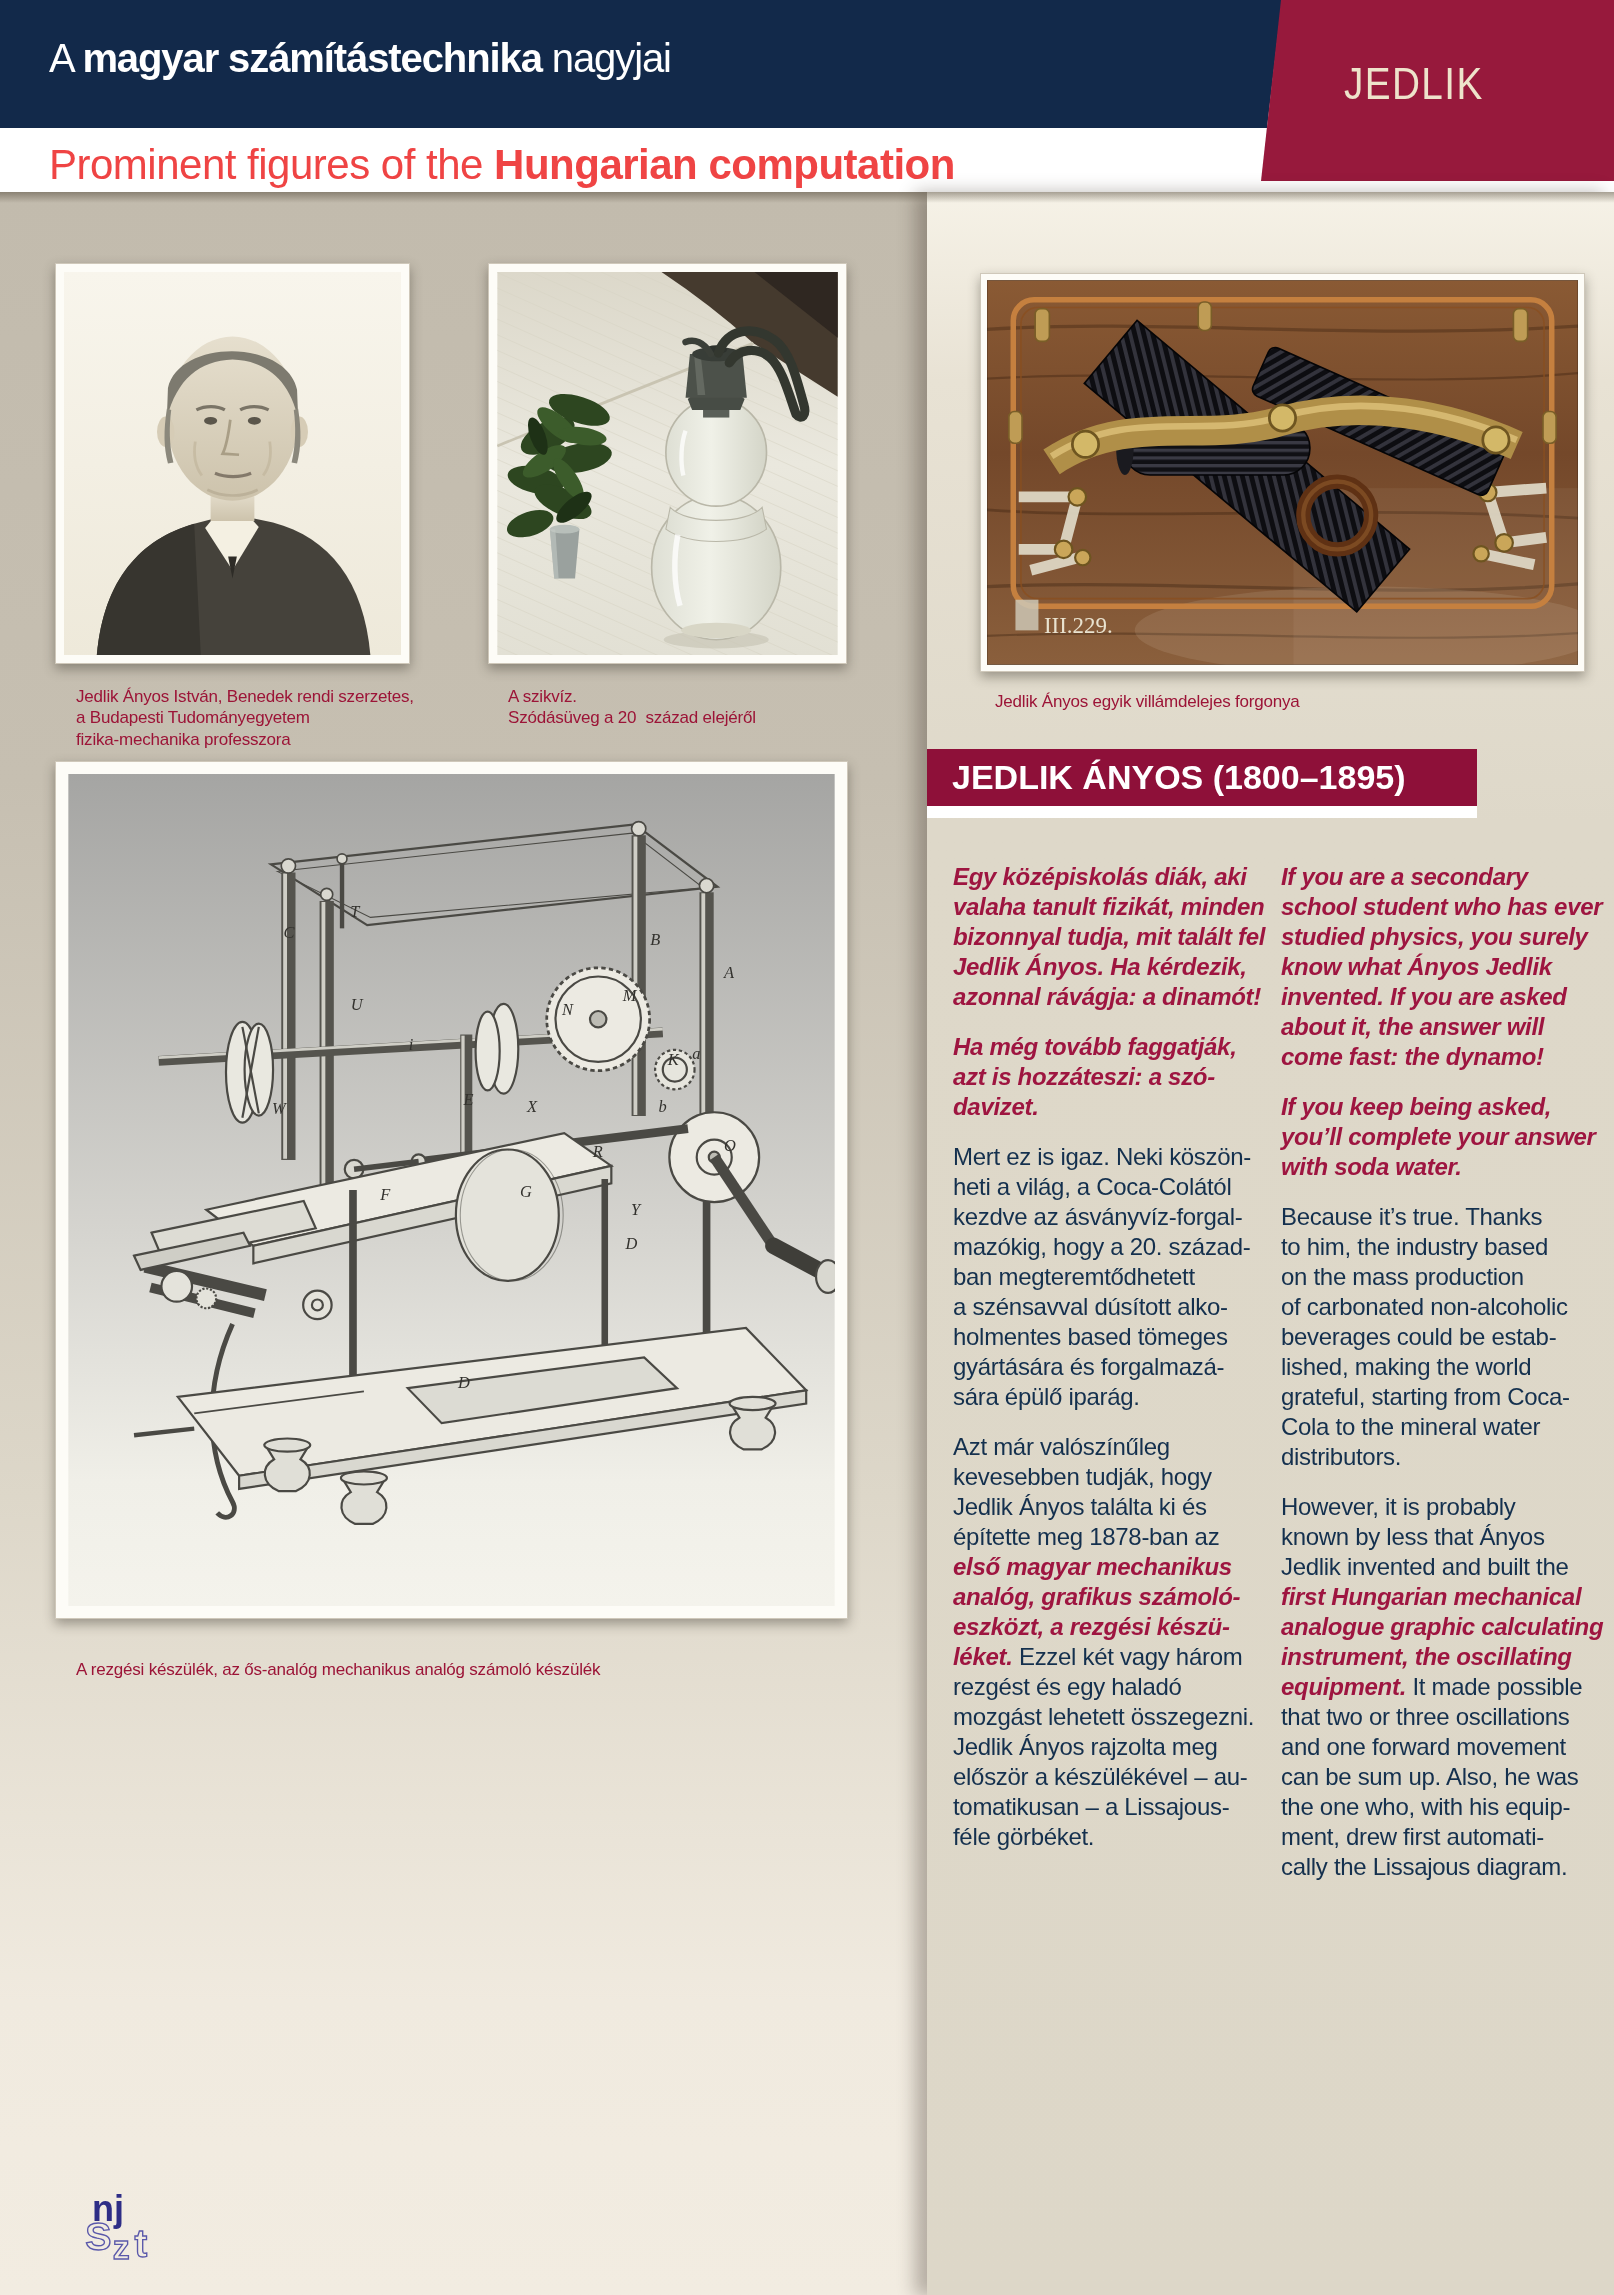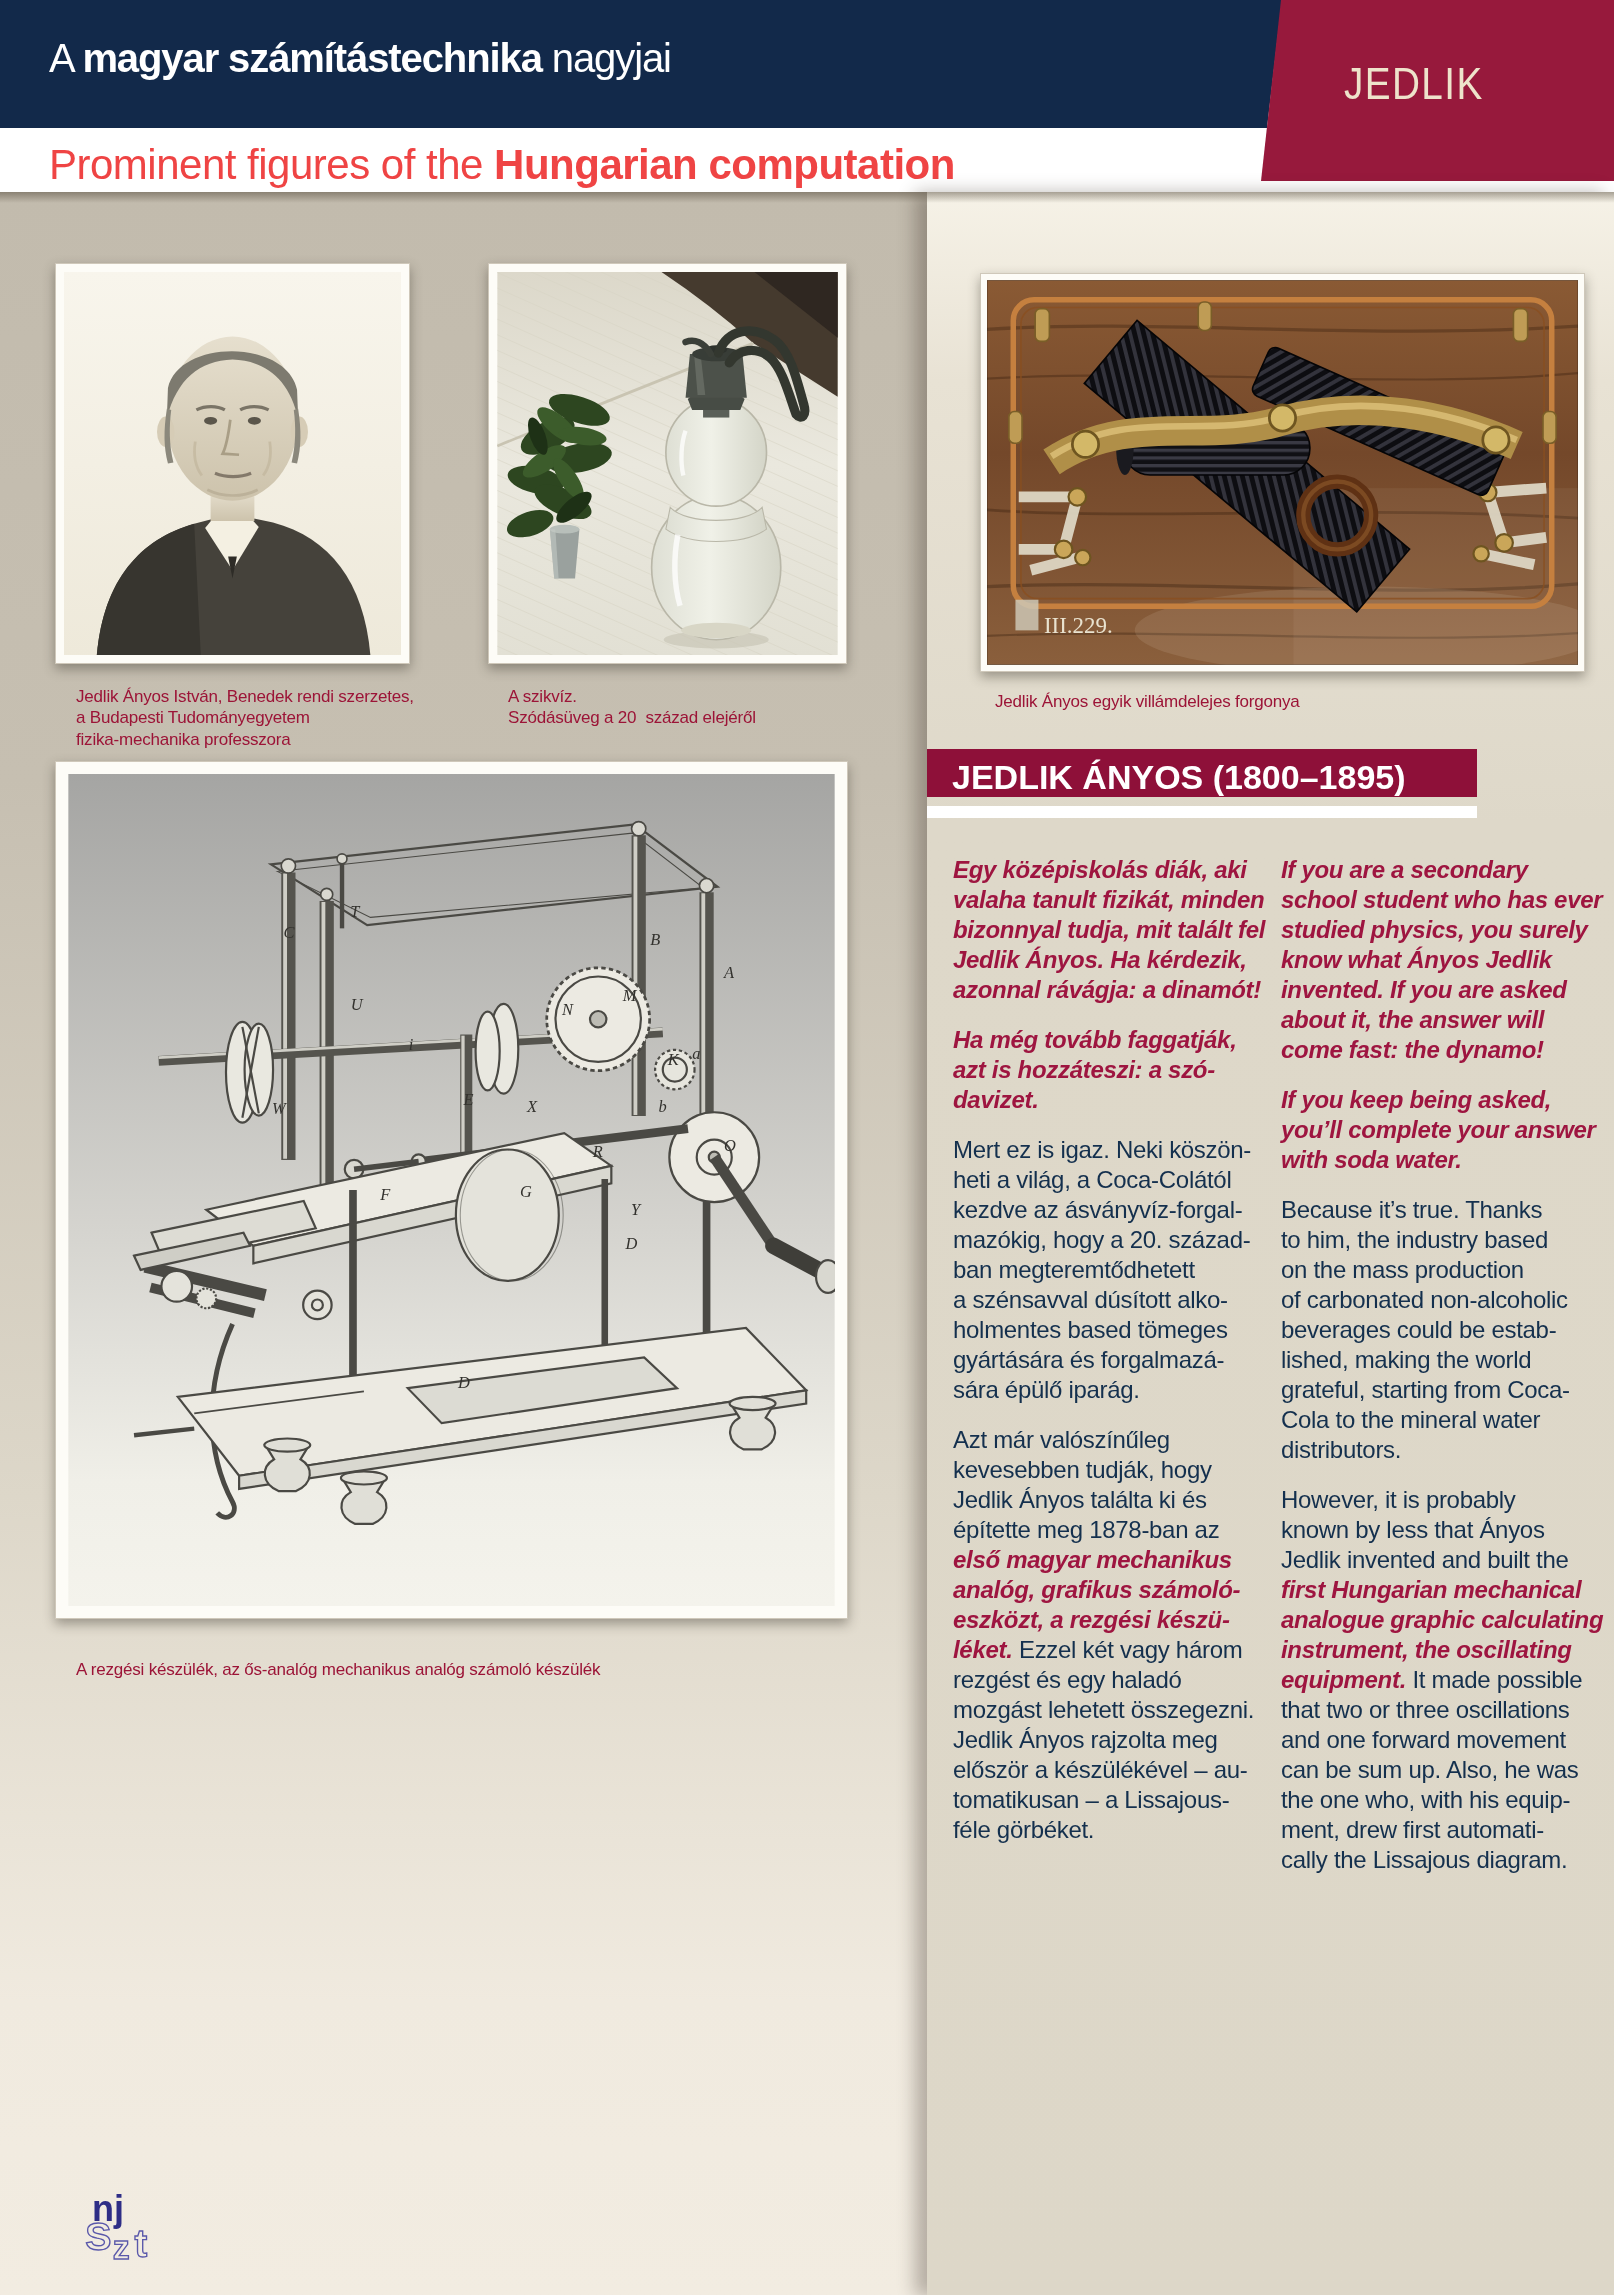--- a/index.html
+++ b/index.html
@@ -35,29 +35,29 @@
   .ph-siphon{left:488px;top:263px;padding:8.2px;}
   .ph-dynamo{left:980px;top:273px;padding:6px;}
   .ph-engraving{left:55px;top:761px;padding:12px;}
   
   .caption{position:absolute;font-size:17px;line-height:21.4px;color:#9c1437;letter-spacing:-0.2px;white-space:nowrap;margin-left:12px;}
   .cap-portrait{left:64px;top:686px;}
   .cap-siphon{left:496px;top:686px;}
   .cap-dynamo{left:983px;top:691px;}
   .cap-engraving{left:64px;top:1659px;}
   
-  .banner{position:absolute;left:927px;top:749px;width:550px;height:48px;background:#8e1039;}
+  .banner{position:absolute;left:927px;top:749px;width:550px;height:57px;background:#8e1039;}
   .banner span{position:absolute;left:25px;top:0;line-height:57px;font-size:34px;font-weight:bold;color:#ffffff;
     letter-spacing:0;white-space:nowrap;}
   .banner-under{position:absolute;left:927px;top:806px;width:550px;height:12px;background:#ffffff;}
   
   .col{position:absolute;font-size:24px;line-height:30px;letter-spacing:-0.3px;}
   .col-hu{left:953px;top:855px;}
   .col-en{left:1281px;top:855px;}
-  .para{margin:0 0 20px 0;}
+  .para{margin:7px 0 20px 0;}
   .line{white-space:nowrap;}
   .seg-n{color:#14304e;}
   .seg-a{color:#9e1540;font-weight:bold;font-style:italic;}
   
   .logo{position:absolute;left:81px;top:2189px;}
   .eng-label{font-family:"Liberation Serif",serif;font-style:italic;}
 </style>
 </head>
 <body>
 

